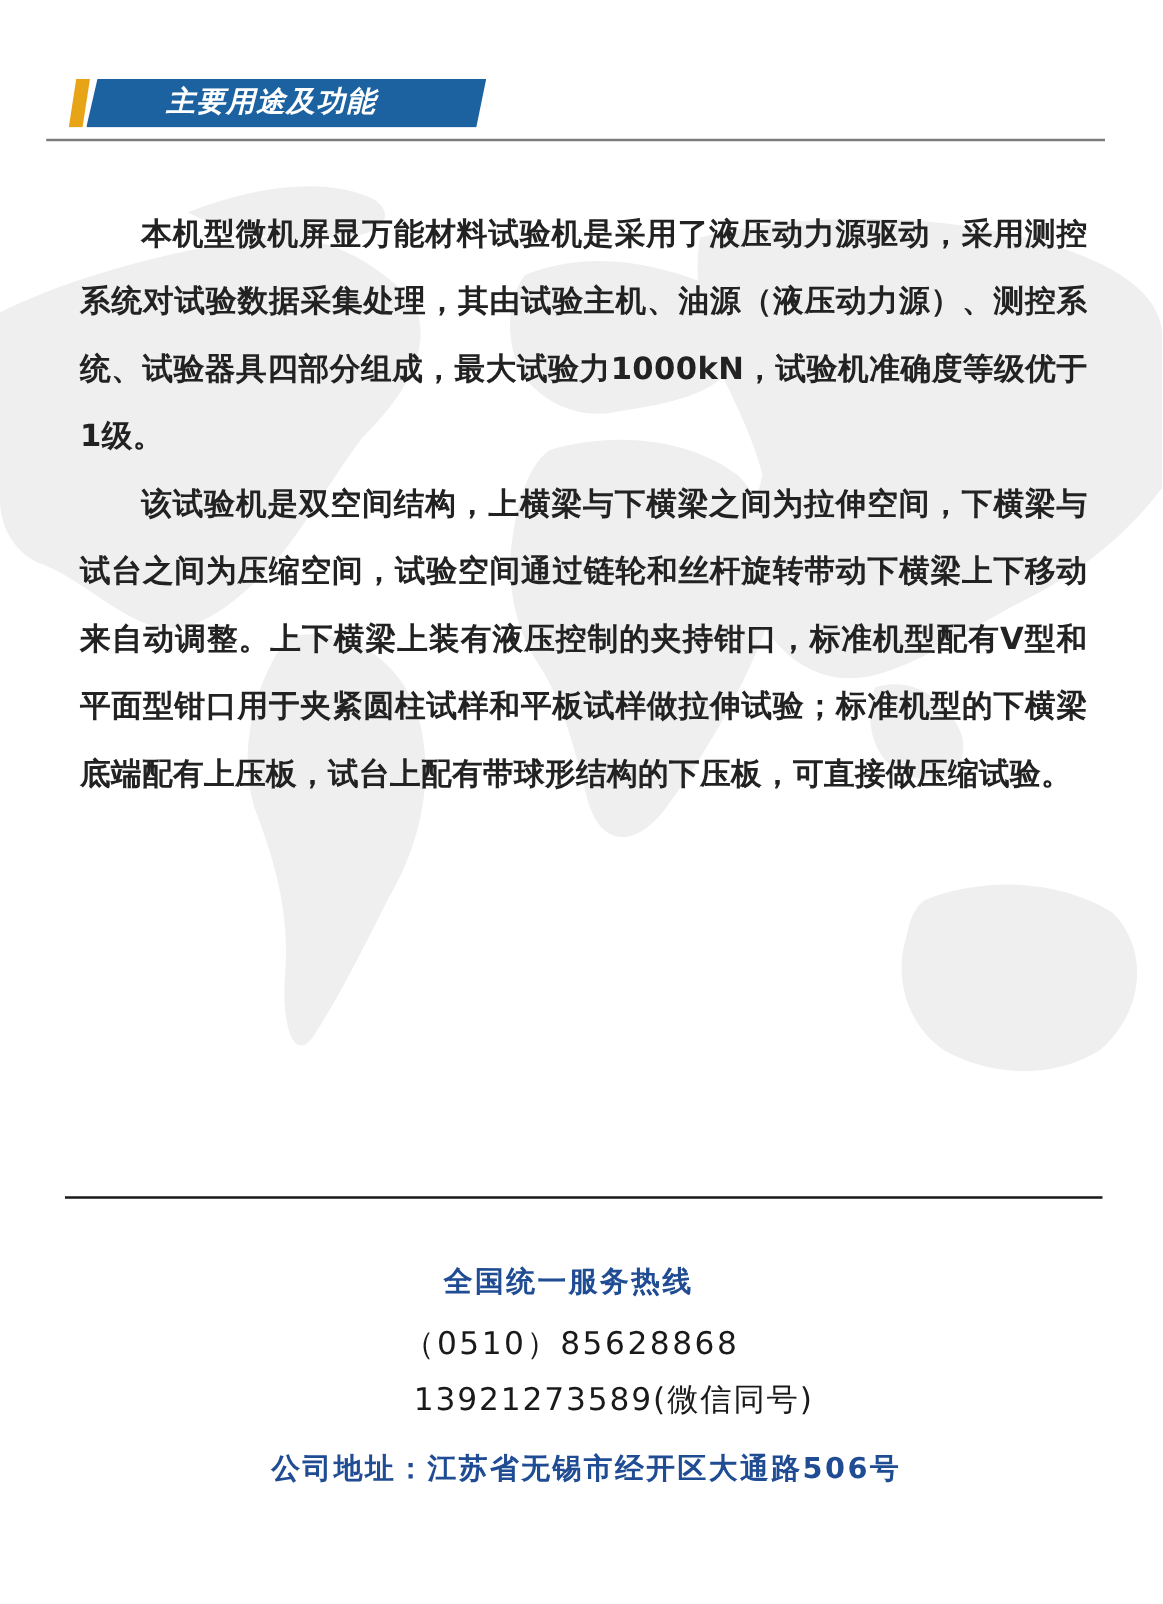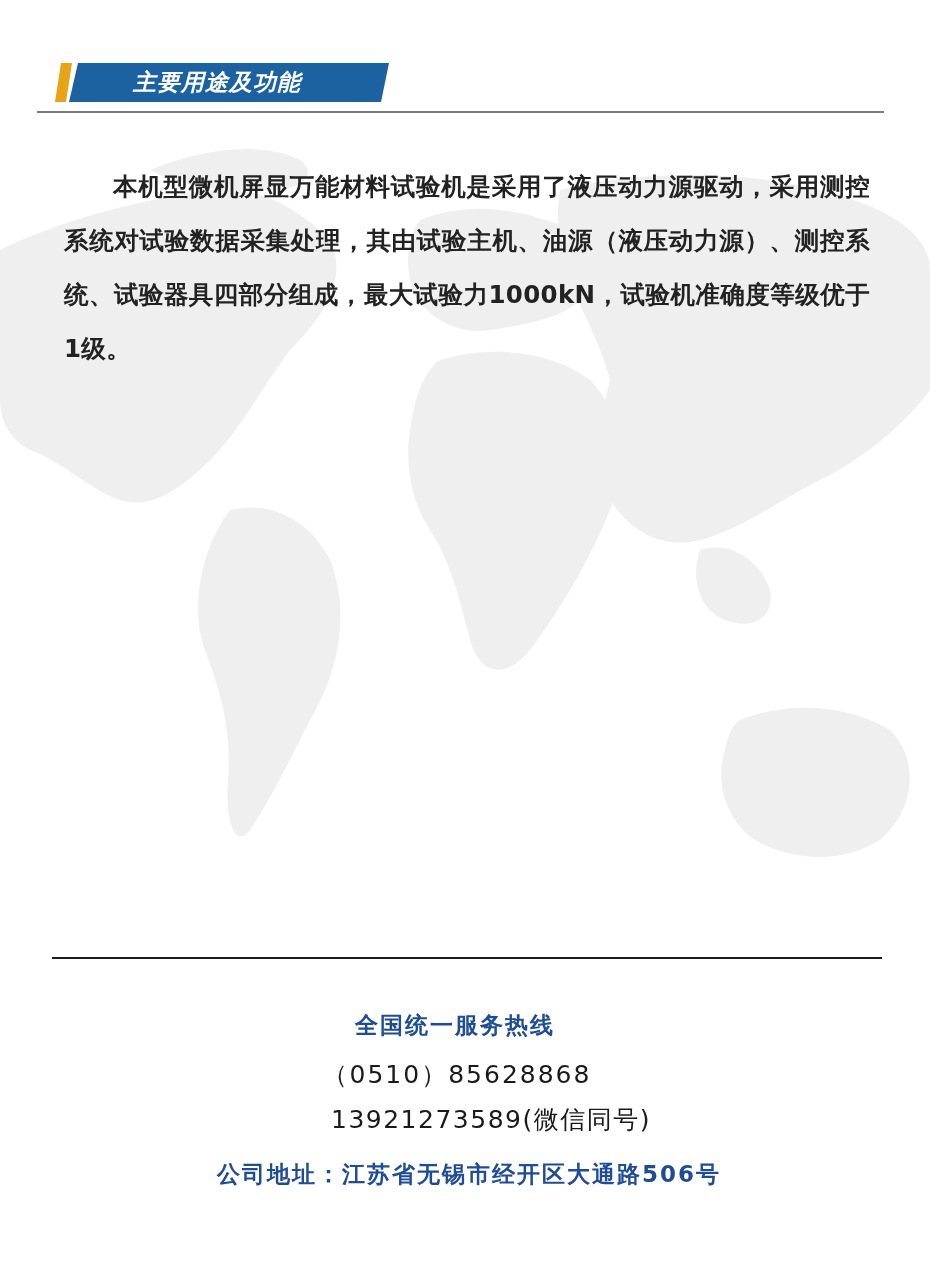--- a/index.html
+++ b/index.html
@@ -57,20 +57,21 @@
 
 <div class="banner">
   <div class="banner-stripe"></div>
   <div class="banner-bar"></div>
   <div class="banner-title">主要用途及功能</div>
 </div>
 <div class="top-rule"></div>
 
 <div class="content">
   <p class="para">本机型微机屏显万能材料试验机是采用了液压动力源驱动，采用测控系统对试验数据采集处理，其由试验主机、油源（液压动力源）、测控系统、试验器具四部分组成，最大试验力1000kN，试验机准确度等级优于1级。</p>
+  <p class="para">该试验机是双空间结构，上横梁与下横梁之间为拉伸空间，下横梁与试台之间为压缩空间，试验空间通过链轮和丝杆旋转带动下横梁上下移动来自动调整。上下横梁上装有液压控制的夹持钳口，标准机型配有V型和平面型钳口用于夹紧圆柱试样和平板试样做拉伸试验；标准机型的下横梁底端配有上压板，试台上配有带球形结构的下压板，可直接做压缩试验。</p>
 </div>
 
 <div class="bottom-rule"></div>
 
 <div class="contact hotline-title">全国统一服务热线</div>
 <div class="contact phone">（0510）85628868</div>
 <div class="contact mobile">13921273589(微信同号)</div>
 <div class="contact address">公司地址：江苏省无锡市经开区大通路506号</div>
 
 </body></html>

